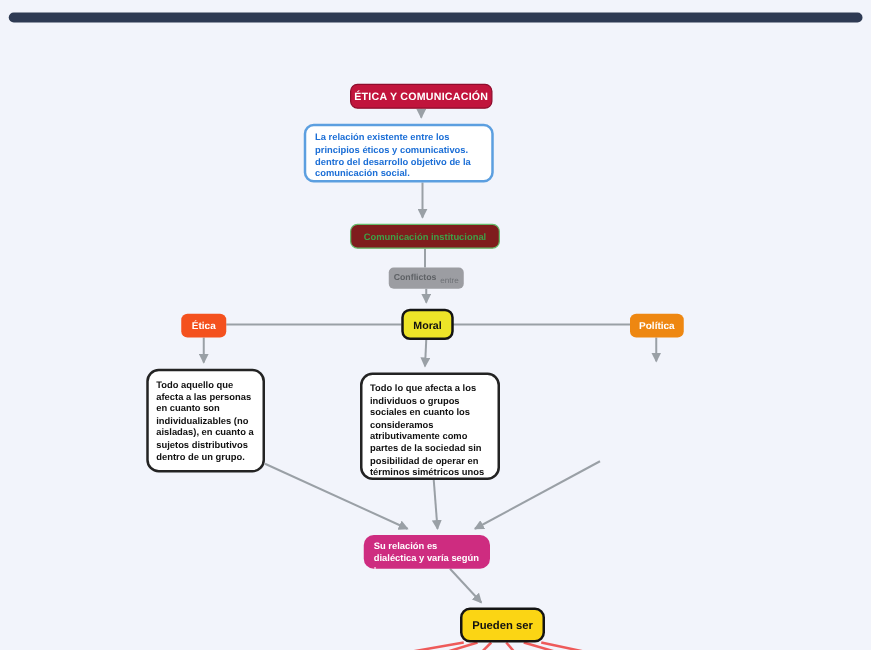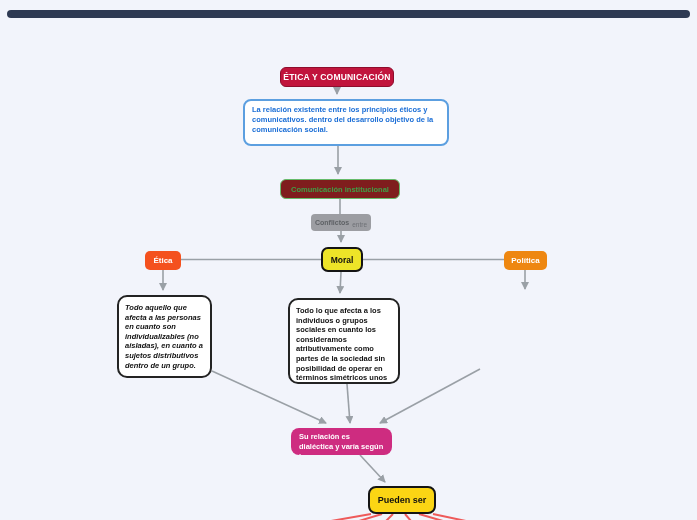--- a/index.html
+++ b/index.html
@@ -4,37 +4,37 @@
 <style>
   html,body{margin:0;padding:0;}
   body{width:697px;height:520px;overflow:hidden;font-family:"Liberation Sans",sans-serif;}
   .stage{position:relative;width:697px;height:520px;background:#F2F4FB;overflow:hidden;padding-left:25px;}
   .wires{position:absolute;left:0;top:0;z-index:1;}
   .node{position:absolute;z-index:2;box-sizing:border-box;}
   .topbar{position:absolute;left:7px;top:10px;width:683px;height:8px;border-radius:4px;background:#2E3A53;z-index:3;}
   .root{left:280px;top:67px;width:114px;height:20px;background:#C1143C;border:1px solid #8E0C2C;
         border-radius:6px;color:#fff;font-size:8.5px;font-weight:bold;display:flex;align-items:center;
         justify-content:center;letter-spacing:.2px;}
-  .defbox{left:243px;top:99px;width:206px;height:47px;background:#fff;border:2px solid #5C9FE0;
+  .defbox{left:243px;top:99px;width:152px;height:47px;background:#fff;border:2px solid #5C9FE0;
         border-radius:8px;color:#1B6ED6;font-size:7.5px;font-weight:bold;padding:4px 7px;line-height:1.3;overflow:hidden;}
   .greenbox{left:280px;top:179px;width:120px;height:20px;background:#7f1d1d;border:1.5px solid #66BB6A;
         border-radius:6px;color:#3FA047;font-size:7.5px;font-weight:bold;display:flex;align-items:center;justify-content:center;}
   .graybox{left:311px;top:214px;width:60px;height:17px;background:#9C9DA2;border-radius:4px;
         display:flex;align-items:center;justify-content:center;gap:3px;}
   .graybox .w1{color:#5E6165;font-size:7px;font-weight:bold;}
   .graybox .w2{color:#6E7176;font-size:6.5px;position:relative;top:2px;}
   .moral{left:321px;top:247px;width:42px;height:25px;background:#EDE428;border:2px solid #141414;
         border-radius:7px;color:#111;font-size:8.5px;font-weight:bold;display:flex;align-items:center;justify-content:center;}
   .etica{left:145px;top:251px;width:36px;height:19px;background:#F4511E;border-radius:5px;color:#fff;
         font-size:8px;font-weight:bold;display:flex;align-items:center;justify-content:center;}
   .politica{left:504px;top:251px;width:43px;height:19px;background:#EE8711;border-radius:5px;color:#fff;
         font-size:8px;font-weight:bold;display:flex;align-items:center;justify-content:center;}
   .descbox{background:#fff;border:2px solid #232323;border-radius:10px;color:#111;font-size:7.5px;
         font-weight:bold;padding:6px 6px;line-height:1.28;overflow:hidden;}
-  .desc-left{left:117px;top:295px;width:95px;height:83px;font-style:italic;}
+  .desc-left{left:117px;top:295px;width:95px;height:83px;}
   .desc-mid{left:288px;top:298px;width:112px;height:86px;}
   .desc-right{left:478px;top:294px;width:100px;height:83px;}
   .relation{left:291px;top:428px;width:101px;height:27px;background:#CE2C80;border-radius:8px;color:#fff;
         font-size:7.5px;font-weight:bold;padding:4px 8px;line-height:1.3;overflow:hidden;}
   .pueden{left:368px;top:486px;width:68px;height:28px;background:#FBD514;border:2px solid #141414;
         border-radius:8px;color:#111;font-size:9px;font-weight:bold;display:flex;align-items:center;justify-content:center;}
 </style>
 </head>
 <body>
 

